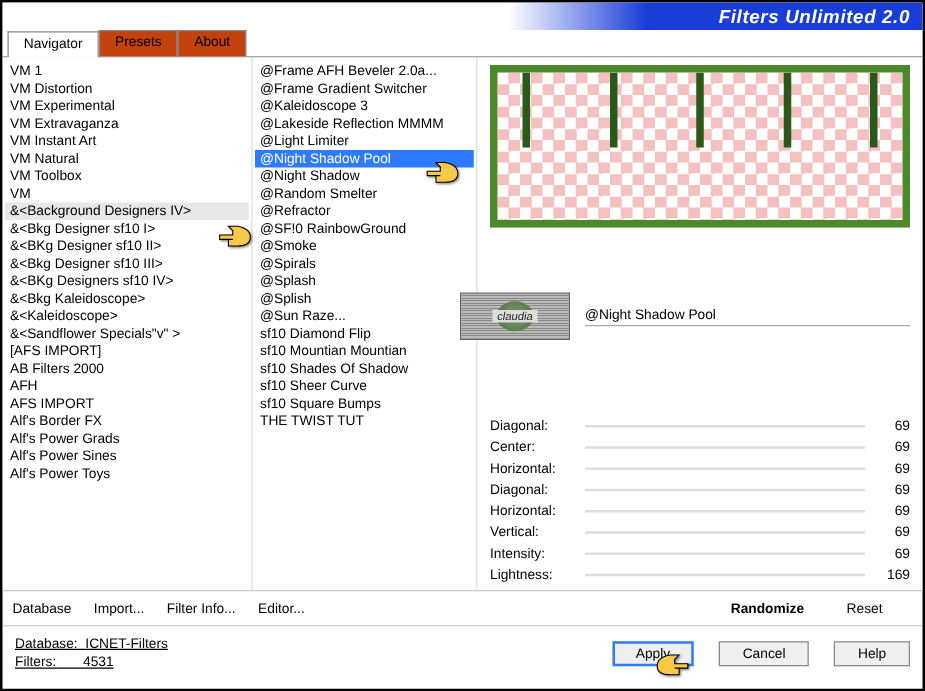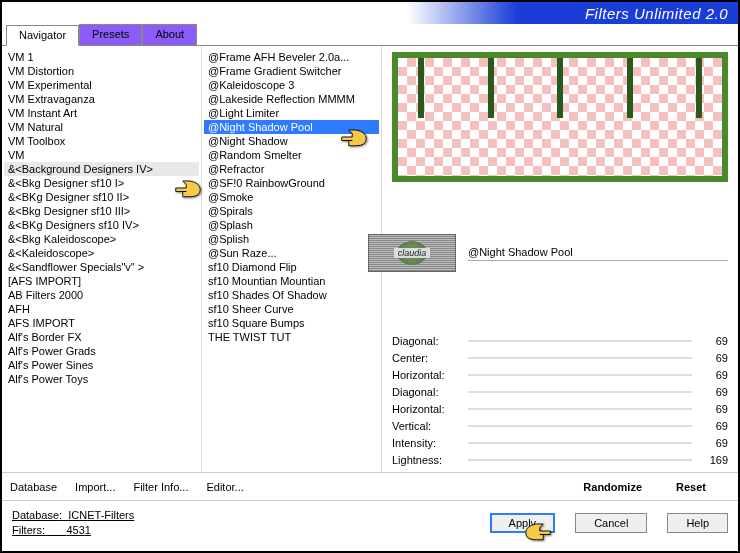--- a/index.html
+++ b/index.html
@@ -1,20 +1,20 @@
 <!DOCTYPE html>
 <html><head>
 <meta charset="utf-8">
 <style>
 * { box-sizing: border-box; margin: 0; padding: 0; font-family: Tahoma, Arial, sans-serif; }
 body { background: #fff; width: 740px; height: 553px; overflow: hidden; border: 2px solid #000; position: relative; }
 .titlebar { height: 22px; background: linear-gradient(to right, #fff 0%, #fff 55%, #1a3dd8 70%, #1a3dd8 100%); display: flex; align-items: center; padding: 0 10px; }
-.titlebar .title { margin-left: auto; font-weight: normal; font-style: italic; color: #fff; font-size: 15px; letter-spacing: 0.5px; }
+.titlebar .title { margin-left: auto; font-weight: bold; font-style: italic; color: #fff; font-size: 15px; letter-spacing: 0.5px; }
 .tabs { display: flex; border-bottom: 1px solid #888; height: 22px; background: #fff; padding-left: 4px; }
-.tab { padding: 3px 12px; font-size: 11px; border: 1px solid #888; border-bottom: none; margin-right: 0; background: #8b5cf6; cursor: pointer; }
+.tab { padding: 3px 12px; font-size: 11px; border: 1px solid #888; border-bottom: none; margin-right: 0; background: #c2410c; cursor: pointer; }
 .tab.active { background: #fff; border-bottom: 1px solid #fff; position: relative; top: 1px; }
 .main { display: flex; height: 426px; background: #fff; }
 .col-left { width: 200px; border-right: 1px solid #ddd; display: flex; flex-direction: column; }
 .list { flex: 1; overflow-y: scroll; overflow-x: hidden; font-size: 11px; padding: 4px 2px; }
 .list .item { padding: 1px 4px; white-space: nowrap; cursor: pointer; position: relative; }
 .list .item.sel { background: #e8e8e8; }
 .col-mid { width: 180px; border-right: 1px solid #ddd; display: flex; flex-direction: column; }
 .col-mid .list .item.sel { background: #2f7bff; color: #fff; }
 .col-right { flex: 1; display: flex; flex-direction: column; padding: 6px 10px 4px 10px; gap: 48px; }
 .preview { height: 220px; background: #f9cccc; position: relative; border: 6px solid #4a8a2a; border-top-width: 6px; overflow: hidden; }
@@ -176,21 +176,21 @@
   </div>
 </div>
 
 <div class="btnrow">
   <button class="txtbtn">Database</button>
   <button class="txtbtn">Import...</button>
   <button class="txtbtn">Filter Info...</button>
   <button class="txtbtn">Editor...</button>
   <div class="spacer"></div>
   <button class="txtbtn right" style="font-weight:bold">Randomize</button>
-  <button class="txtbtn right" style="font-weight:bold">Reset</button>
+  <button class="txtbtn right" style="font-weight:normal">Reset</button>
 </div>
 
 <div class="statusrow">
   <div class="status-left">
     <div><span>Database:</span>&nbsp;&nbsp;<span>ICNET-Filters</span></div>
     <div><span>Filters:</span>&nbsp;&nbsp;&nbsp;&nbsp;&nbsp;&nbsp;&nbsp;<span>4531</span></div>
   </div>
   <div class="status-right">
     <button class="btn primary">Apply</button>
     <button class="btn">Cancel</button>

